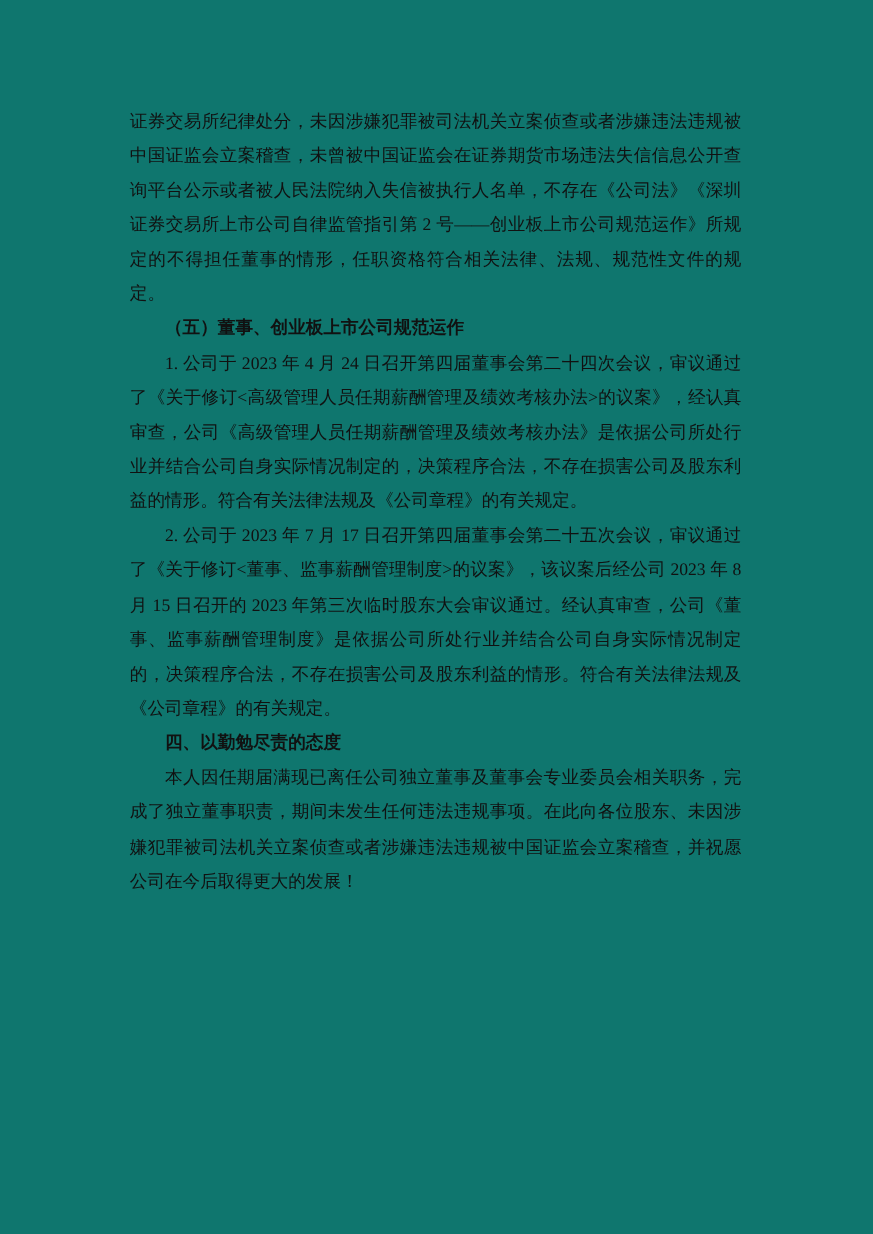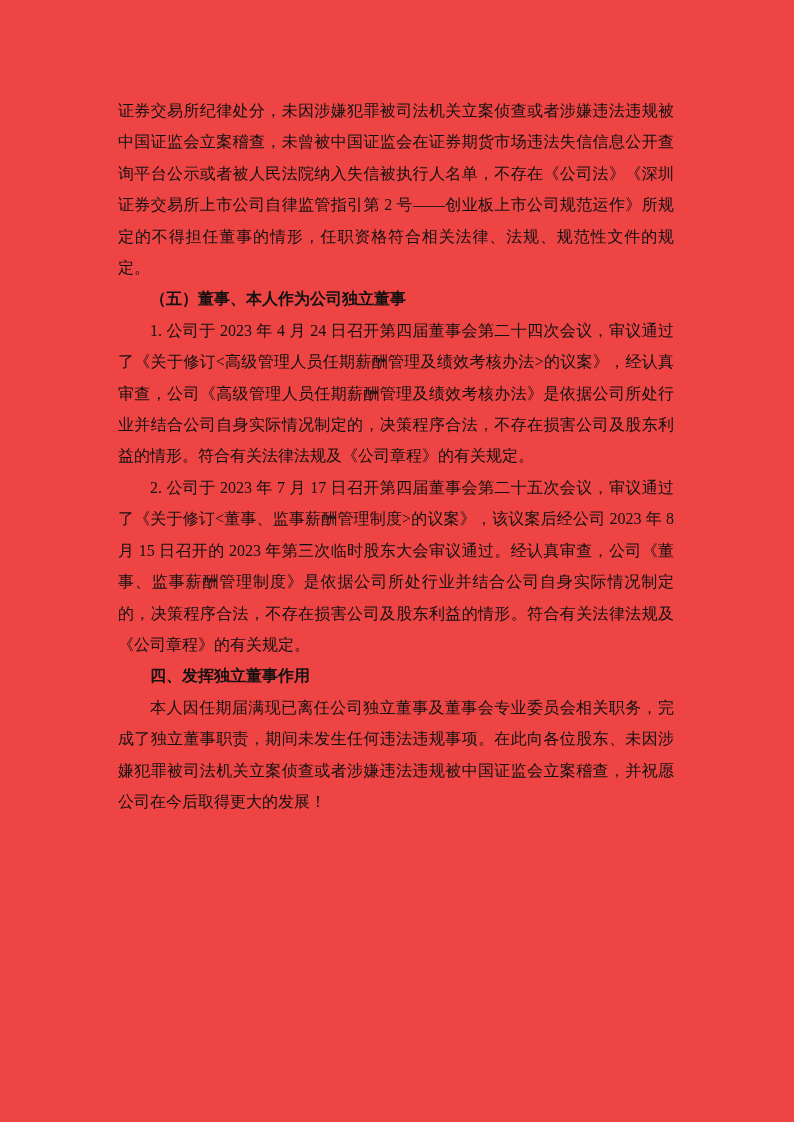--- a/index.html
+++ b/index.html
@@ -16,21 +16,21 @@
     color: #111111;
   }
   .page {
     position: absolute;
     top: 0;
     left: 0;
     width: 794px;
     height: 1122px;
     box-sizing: border-box;
     padding: 95px 120px 0 118px;
-    background: #ef4444;
+    background: #0f766e;
   }
   .doc-text {
     font-size: 16px;
     line-height: 31.4px;
     text-align: justify;
     text-justify: inter-ideograph;
     letter-spacing: 0;
   }
   .doc-text p {
     margin: 0;
@@ -46,19 +46,19 @@
     font-weight: bold;
     text-indent: 2em;
   }
 </style>
 </head>
 <body>
 
 <div class="page">
   <div class="doc-text">
     <p class="para no-indent">证券交易所纪律处分，未因涉嫌犯罪被司法机关立案侦查或者涉嫌违法违规被中国证监会立案稽查，未曾被中国证监会在证券期货市场违法失信信息公开查询平台公示或者被人民法院纳入失信被执行人名单，不存在《公司法》《深圳证券交易所上市公司自律监管指引第 2 号——创业板上市公司规范运作》所规定的不得担任董事的情形，任职资格符合相关法律、法规、规范性文件的规定。</p>
-    <p class="heading">（五）董事、本人作为公司独立董事</p>
+    <p class="heading">（五）董事、创业板上市公司规范运作</p>
     <p class="para">1. 公司于 2023 年 4 月 24 日召开第四届董事会第二十四次会议，审议通过了《关于修订&lt;高级管理人员任期薪酬管理及绩效考核办法&gt;的议案》，经认真审查，公司《高级管理人员任期薪酬管理及绩效考核办法》是依据公司所处行业并结合公司自身实际情况制定的，决策程序合法，不存在损害公司及股东利益的情形。符合有关法律法规及《公司章程》的有关规定。</p>
     <p class="para">2. 公司于 2023 年 7 月 17 日召开第四届董事会第二十五次会议，审议通过了《关于修订&lt;董事、监事薪酬管理制度&gt;的议案》，该议案后经公司 2023 年 8 月 15 日召开的 2023 年第三次临时股东大会审议通过。经认真审查，公司《董事、监事薪酬管理制度》是依据公司所处行业并结合公司自身实际情况制定的，决策程序合法，不存在损害公司及股东利益的情形。符合有关法律法规及《公司章程》的有关规定。</p>
-    <p class="heading">四、发挥独立董事作用</p>
+    <p class="heading">四、以勤勉尽责的态度</p>
     <p class="para">本人因任期届满现已离任公司独立董事及董事会专业委员会相关职务，完成了独立董事职责，期间未发生任何违法违规事项。在此向各位股东、未因涉嫌犯罪被司法机关立案侦查或者涉嫌违法违规被中国证监会立案稽查，并祝愿公司在今后取得更大的发展！</p>
   </div>
 </div>
 
 </body></html>

